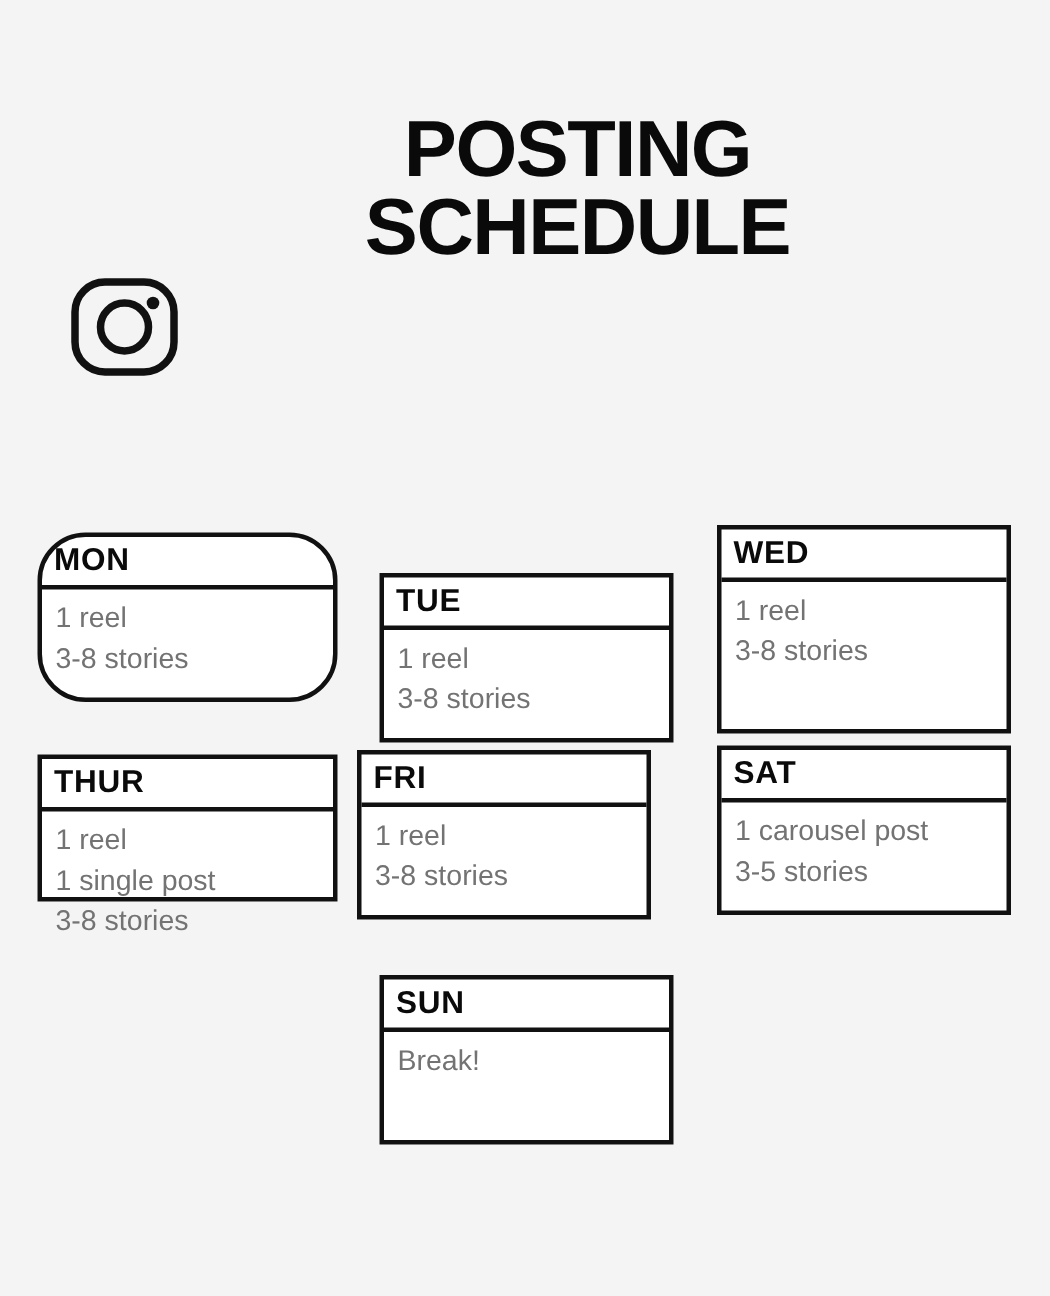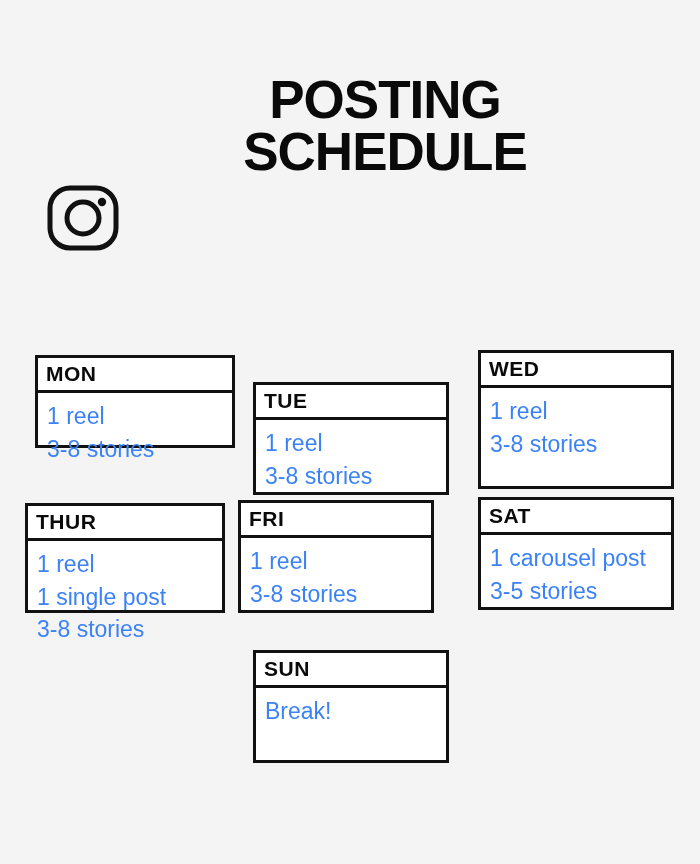--- a/index.html
+++ b/index.html
@@ -72,31 +72,31 @@
     font-size: 21px;
     letter-spacing: 0.5px;
     line-height: 1.1;
     color: #0a0a0a;
   }
   .card-body {
     padding: 7px 9px 8px 9px;
     box-sizing: border-box;
   }
   .card-line {
-    font-size: 23px;
+    font-size: 19px;
     line-height: 1.42;
-    color: #3b82f6;
+    color: #737373;
     white-space: nowrap;
   }
 
   
-  #card-mon  { left: 35px;  top: 15px;  width: 200px; height: 93px; }
+  #card-mon  { left: 25px;  top: 15px;  width: 200px; height: 113px; border-radius: 32px; }
   #card-tue  { left: 253px; top: 12px;  width: 196px; height: 113px; margin-top: 30px; }
   #card-wed  { left: 478px; top: 10px;  width: 196px; height: 139px; }
-  #card-thur { left: 25px;  top: 163px; width: 200px; height: 110px; }
+  #card-thur { left: 25px;  top: 163px; width: 200px; height: 98px; }
   #card-fri  { left: 238px; top: 160px; width: 196px; height: 113px; }
   #card-sat  { left: 478px; top: 157px; width: 196px; height: 113px; }
   #card-sun  { left: 253px; top: 310px; width: 196px; height: 113px; }
 </style>
 </head>
 <body>
 
 <div class="header">
 
   <span class="ig-logo">

